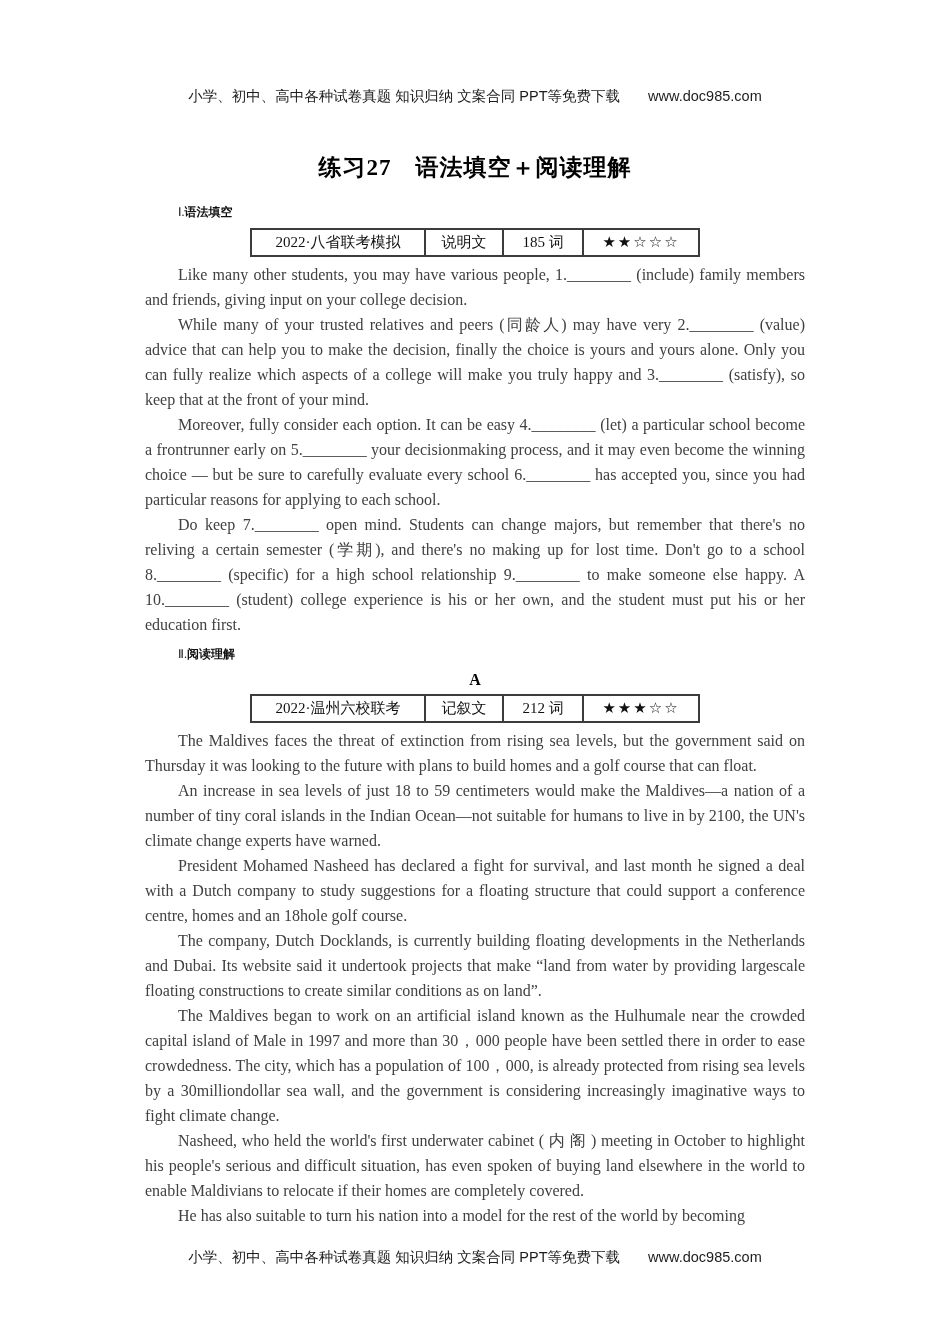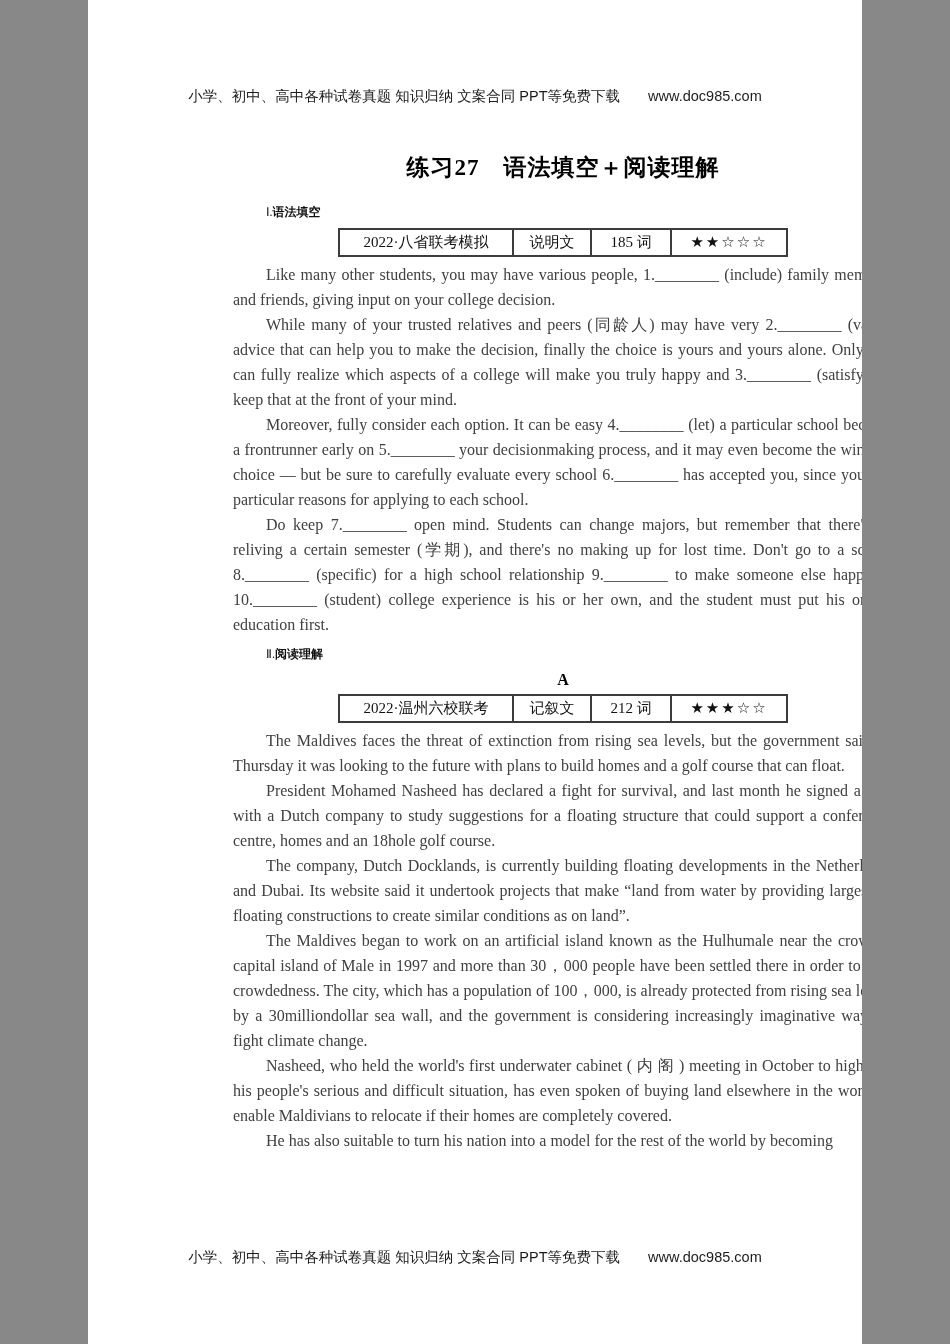--- a/index.html
+++ b/index.html
@@ -1,19 +1,19 @@
 <!DOCTYPE html>
 <html><head>
 <meta charset="utf-8">
 <style>
   * { margin: 0; padding: 0; box-sizing: border-box; }
   html, body { background: #888; }
   .page {
     position: relative;
-    width: 774px;
+    width: 950px;
     height: 1344px;
     margin: 0 auto;
     background: #ffffff;
     color: #111;
     font-family: "Liberation Serif", "DejaVu Serif", serif;
     overflow: hidden;
   }
   .doc-header, .doc-footer {
     position: absolute;
     left: 0;
@@ -136,20 +136,21 @@
 
     <div class="meta-table">
       <div class="cell c-source">2022·温州六校联考</div>
       <div class="cell c-genre">记叙文</div>
       <div class="cell c-words">212 词</div>
       <div class="cell c-stars">★★★☆☆</div>
     </div>
 
     <div class="paragraphs">
         <p>The Maldives faces the threat of extinction from rising sea levels, but the government said on Thursday it was looking to the future with plans to build homes and a golf course that can float.</p>
+        <p>An increase in sea levels of just 18 to 59 centimeters would make the Maldives—a nation of a number of tiny coral islands in the Indian Ocean—not suitable for humans to live in by 2100, the UN's climate change experts have warned.</p>
         <p>President Mohamed Nasheed has declared a fight for survival, and last month he signed a deal with a Dutch company to study suggestions for a floating structure that could support a conference centre, homes and an 18hole golf course.</p>
         <p>The company, Dutch Docklands, is currently building floating developments in the Netherlands and Dubai. Its website said it undertook projects that make “land from water by providing largescale floating constructions to create similar conditions as on land”.</p>
         <p>The Maldives began to work on an artificial island known as the Hulhumale near the crowded capital island of Male in 1997 and more than 30，000 people have been settled there in order to ease crowdedness. The city, which has a population of 100，000, is already protected from rising sea levels by a 30milliondollar sea wall, and the government is considering increasingly imaginative ways to fight climate change.</p>
         <p>Nasheed, who held the world's first underwater cabinet ( 内 阁 ) meeting in October to highlight his people's serious and difficult situation, has even spoken of buying land elsewhere in the world to enable Maldivians to relocate if their homes are completely covered.</p>
         <p>He has also suitable to turn his nation into a model for the rest of the world by becoming</p>
       </div>
 
   </div>
 
   <div class="doc-footer">

